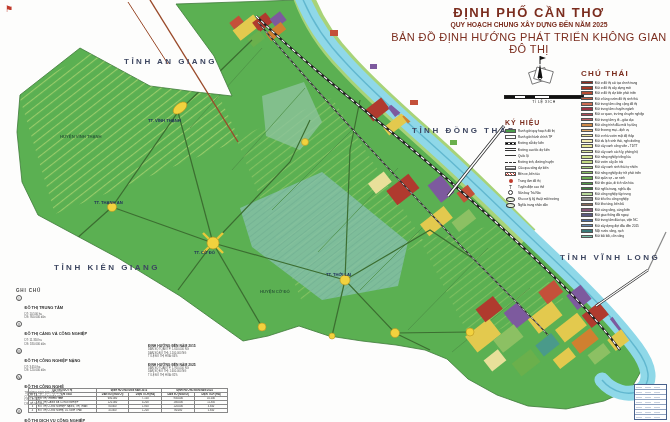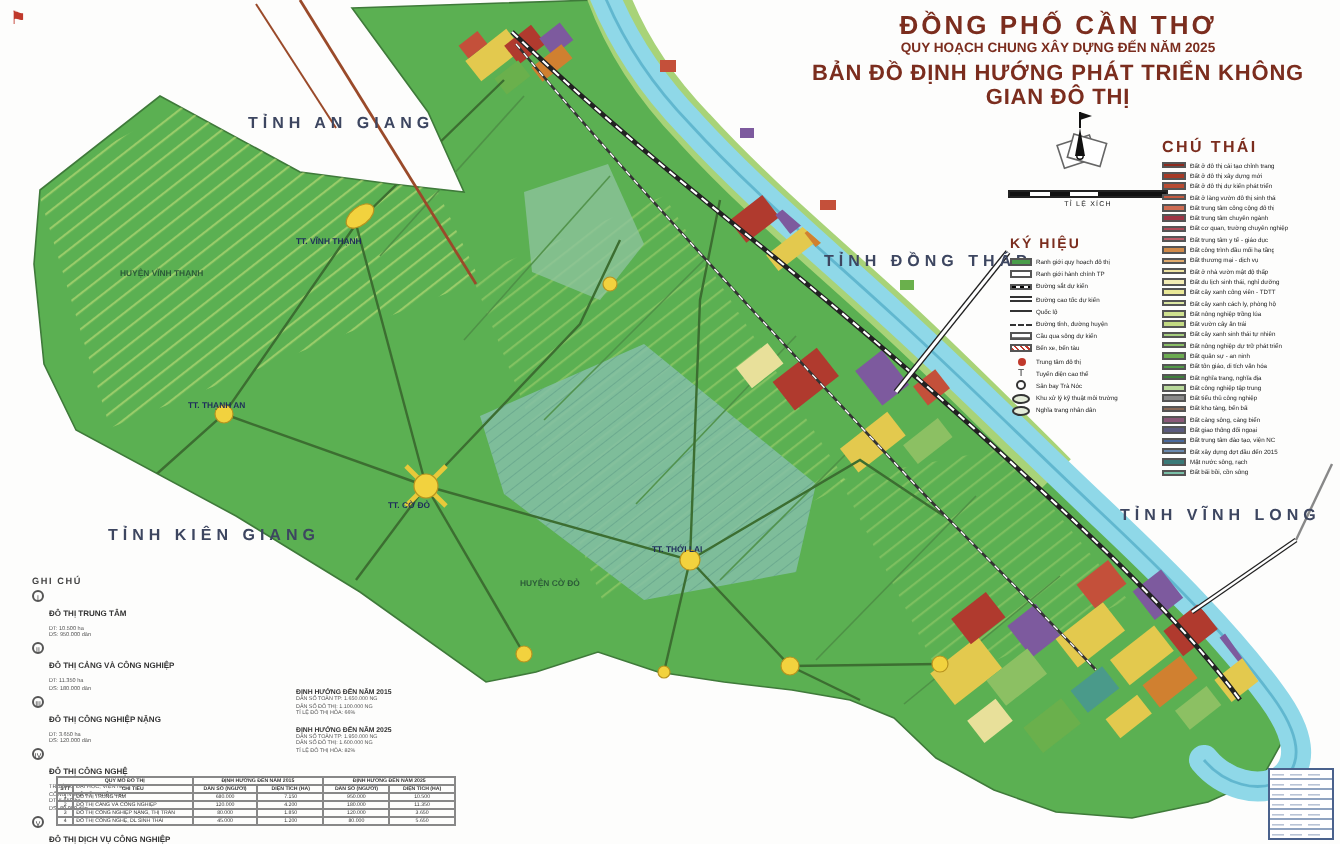--- a/index.html
+++ b/index.html
@@ -6,21 +6,21 @@
   *{box-sizing:border-box;}
   body{font-family:"Liberation Sans", sans-serif;}
   .canvas{position:relative;width:670px;height:422px;background:#fdfdfc;overflow:hidden;}
   svg{display:block;}
   .map-svg{position:absolute;left:0;top:0;}
 
   
   .title-block{position:absolute;left:390px;top:5px;width:278px;text-align:center;color:#7b2d1e;}
   .title-l1{font-size:13px;font-weight:bold;letter-spacing:1.5px;}
   .title-l2{font-size:6.8px;font-weight:bold;margin-top:1px;}
-  .title-l3{font-size:11px;font-weight:bold;margin-top:3px;letter-spacing:.4px;}
+  .title-l3{font-size:11px;font-weight:normal;margin-top:3px;letter-spacing:.4px;}
 
   
   .corner-flag{position:absolute;left:5px;top:4px;font-size:9px;color:#c0392b;}
 
   
   .compass-wrap{position:absolute;left:508px;top:54px;}
   .scalebar{position:absolute;left:504px;top:95px;width:80px;}
   .scalebar .bar{display:flex;height:4px;border:0.5px solid #222;}
   .scalebar .seg{height:100%;}
   .scalebar .lbl{font-size:3.5px;text-align:center;color:#222;letter-spacing:.6px;margin-top:1px;}
@@ -241,21 +241,21 @@
       <text x="94" y="204" font-size="4.2" font-weight="bold" fill="#1f2d5a">TT. THẠNH AN</text>
       <text x="194" y="254" font-size="4.2" font-weight="bold" fill="#1f2d5a">TT. CỜ ĐỎ</text>
       <text x="260" y="293" font-size="4.2" font-weight="bold" fill="#2c5b38">HUYỆN CỜ ĐỎ</text>
       <text x="326" y="276" font-size="4.2" font-weight="bold" fill="#1f2d5a">TT. THỚI LAI</text>
     </g>
   </svg>
 
   <div class="corner-flag">⚑</div>
 
   <div class="title-block">
-    <div class="title-l1">ĐỒNG PHỐ CẦN THƠ</div>
+    <div class="title-l1">ĐỊNH PHỐ CẦN THƠ</div>
     <div class="title-l2">QUY HOẠCH CHUNG XÂY DỰNG ĐẾN NĂM 2025</div>
     <div class="title-l3">BẢN ĐỒ ĐỊNH HƯỚNG PHÁT TRIỂN KHÔNG GIAN ĐÔ THỊ</div>
   </div>
 
   <div class="compass-wrap">
     <svg width="64" height="40" viewBox="0 0 64 40">
       <line x1="32" y1="2" x2="32" y2="10" stroke="#111" stroke-width="1"></line>
       <polygon points="32,2 38,4 32,6" fill="#111"></polygon>
       <rect x="22" y="16" width="17" height="12" fill="#fff" stroke="#666" stroke-width="0.8" transform="rotate(-18,30,22)"></rect>
       <rect x="27" y="15" width="17" height="12" fill="#fff" stroke="#666" stroke-width="0.8" transform="rotate(16,35,21)"></rect>

